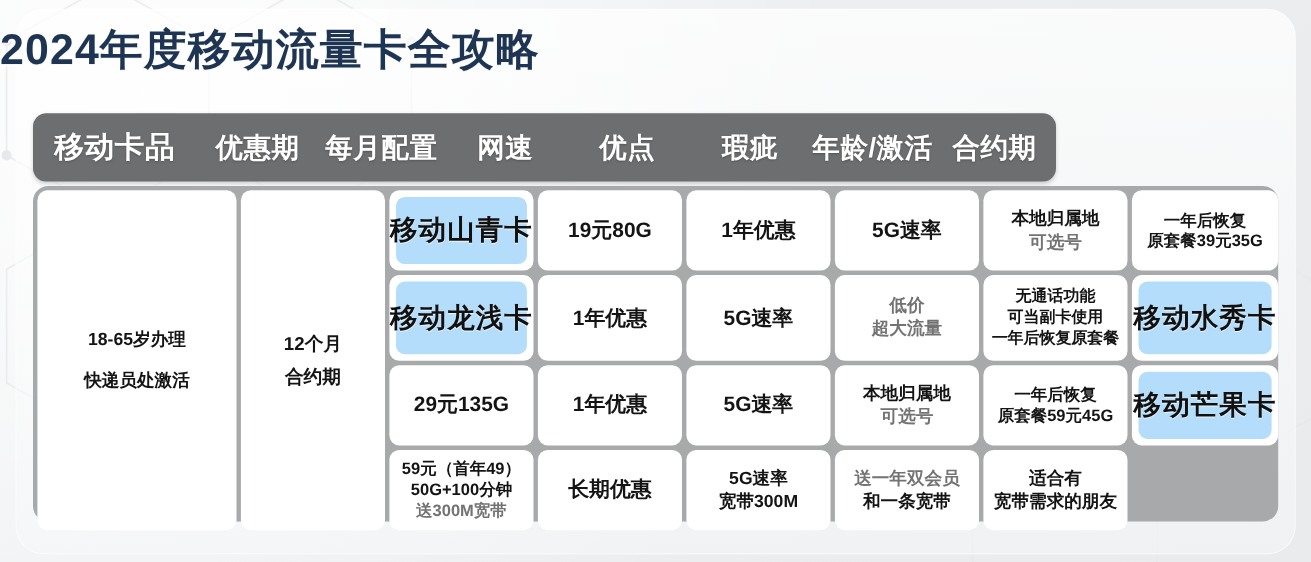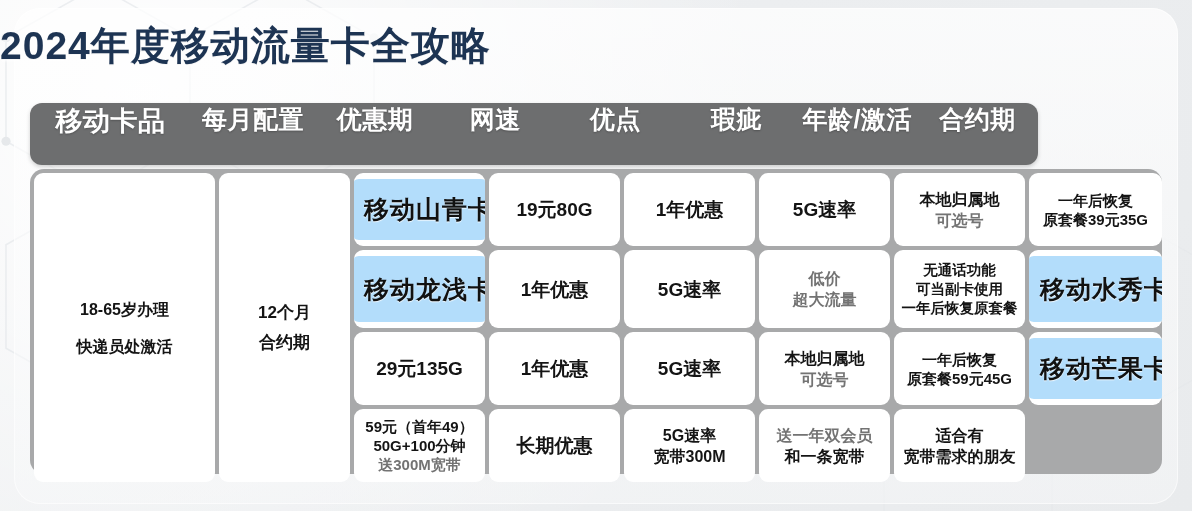--- a/index.html
+++ b/index.html
@@ -68,26 +68,27 @@
     letter-spacing: 1px;
     text-shadow: 0 2px 3px rgba(255,255,255,0.9), 0 1px 0 rgba(0,0,0,0.12);
     white-space: nowrap;
   }
 
   
   .thead {
     position: absolute;
     left: 30px;
     top: 103px;
-    width: 1008px;
+    width: 930px;
     height: 62px;
     background: #6d6e6f;
     border-radius: 12px;
     box-shadow: 0 2px 4px rgba(0,0,0,0.18);
     display: flex;
+    align-items: center;
   }
   .th {
     color: #ffffff;
     font-size: 25px;
     font-weight: bold;
     text-align: center;
     letter-spacing: 0.5px;
     white-space: nowrap;
     text-shadow: 0 1px 2px rgba(0,0,0,0.25);
   }
@@ -142,21 +143,20 @@
     background: #b3ddfb;
     display: flex;
     align-items: center;
     justify-content: center;
     font-size: 25px;
     font-weight: bold;
     color: #111111;
     letter-spacing: 1px;
     white-space: nowrap;
     text-shadow: 0 1px 1px rgba(255,255,255,0.8);
-    padding-left: 19px;
   }
 
   .big { font-size: 17px; line-height: 30px; }
   .gap { height: 16px; }
 
   .val-19 { font-size: 19px; }
 </style>
 </head>
 <body>
 
@@ -198,22 +198,22 @@
         <circle cx="360" cy="85" r="3.5"></circle>
     </g>
   </svg>
 
   <div class="card-bg"></div>
 
   <div class="title">2024年度移动流量卡全攻略</div>
 
   <div class="thead">
     <div class="th first" style="width:181px">移动卡品</div>
+    <div class="th" style="width:135px">优惠期</div>
     <div class="th" style="width:139px">每月配置</div>
-    <div class="th" style="width:135px">优惠期</div>
     <div class="th" style="width:135px">网速</div>
     <div class="th" style="width:135px">优点</div>
     <div class="th" style="width:137px">瑕疵</div>
     <div class="th" style="width:134px">年龄/激活</div>
     <div class="th" style="width:136px">合约期</div>
   </div>
 
   <div class="tbody">
 
     <div class="cell namecell">

